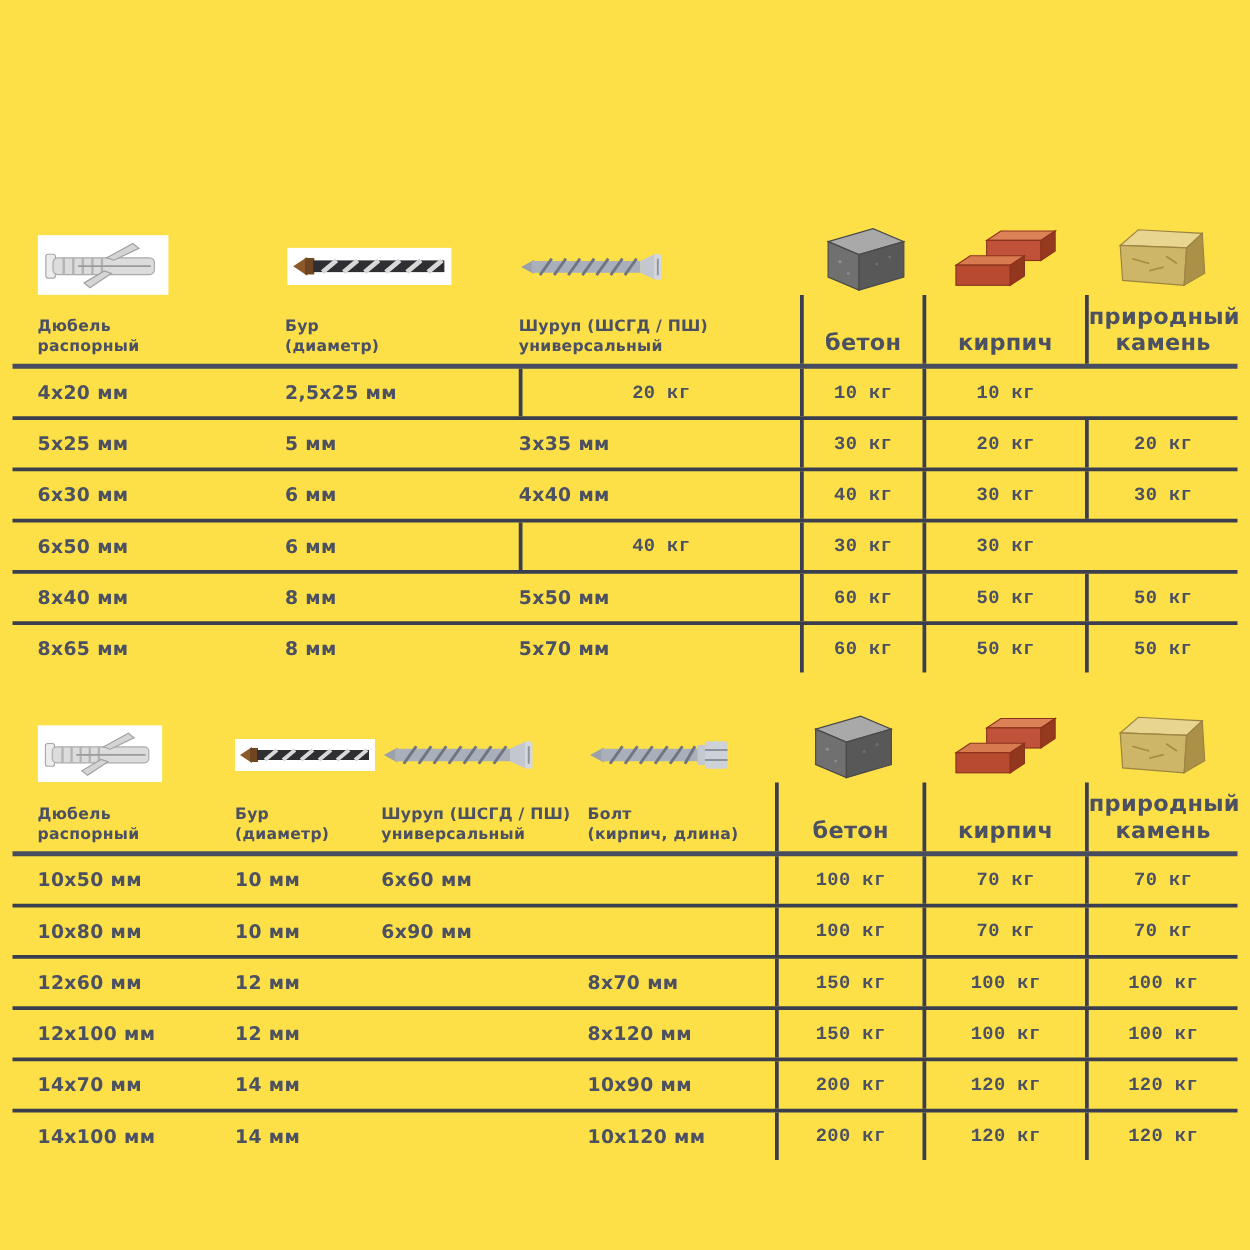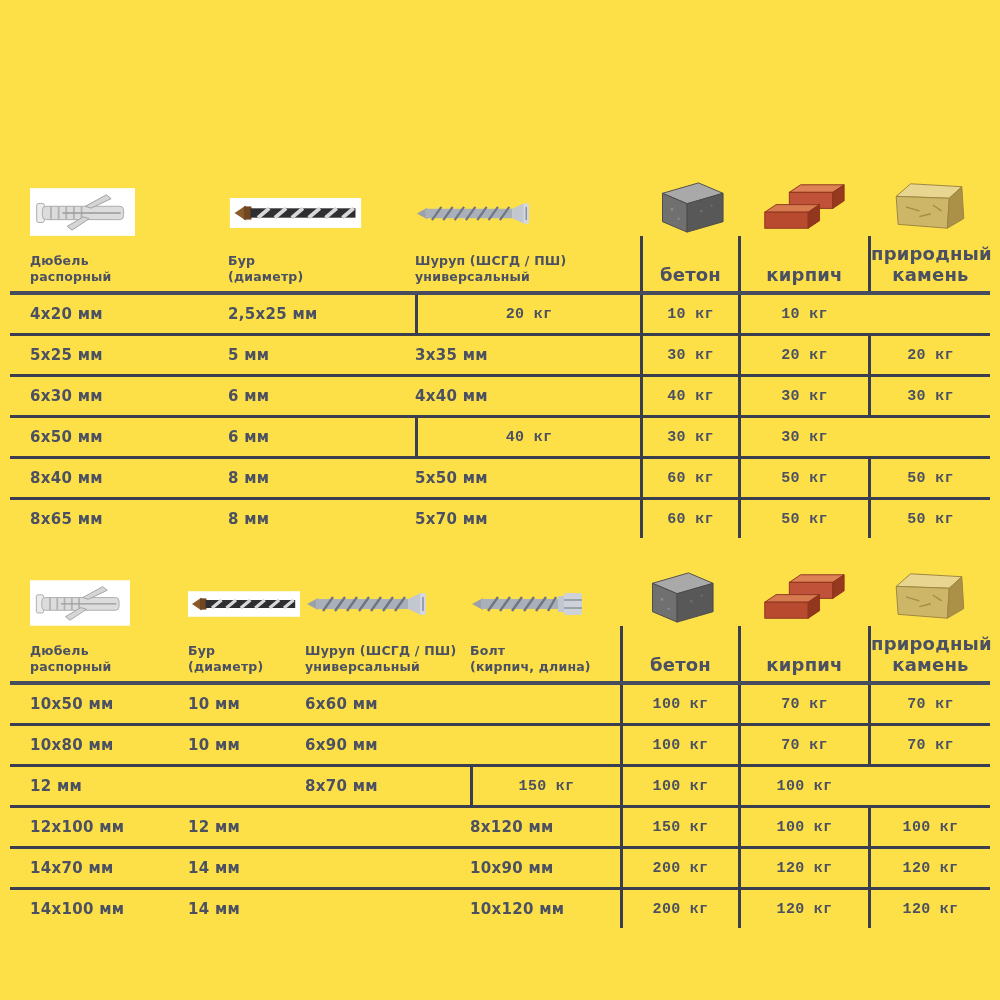--- a/index.html
+++ b/index.html
@@ -297,20 +297,21 @@
         <div>6x90 мм</div>
         <div></div>
         <div class="wc vl">100 кг</div>
         <div class="wc vl">70 кг</div>
         <div class="wc vl">70 кг</div>
       </div>
       <div class="hr"></div>
 
       <div class="grid2 row">
         <div></div>
+        <div>12x60 мм</div>
         <div>12 мм</div>
         <div></div>
         <div>8x70 мм</div>
         <div class="wc vl">150 кг</div>
         <div class="wc vl">100 кг</div>
         <div class="wc vl">100 кг</div>
       </div>
       <div class="hr"></div>
 
       <div class="grid2 row">

